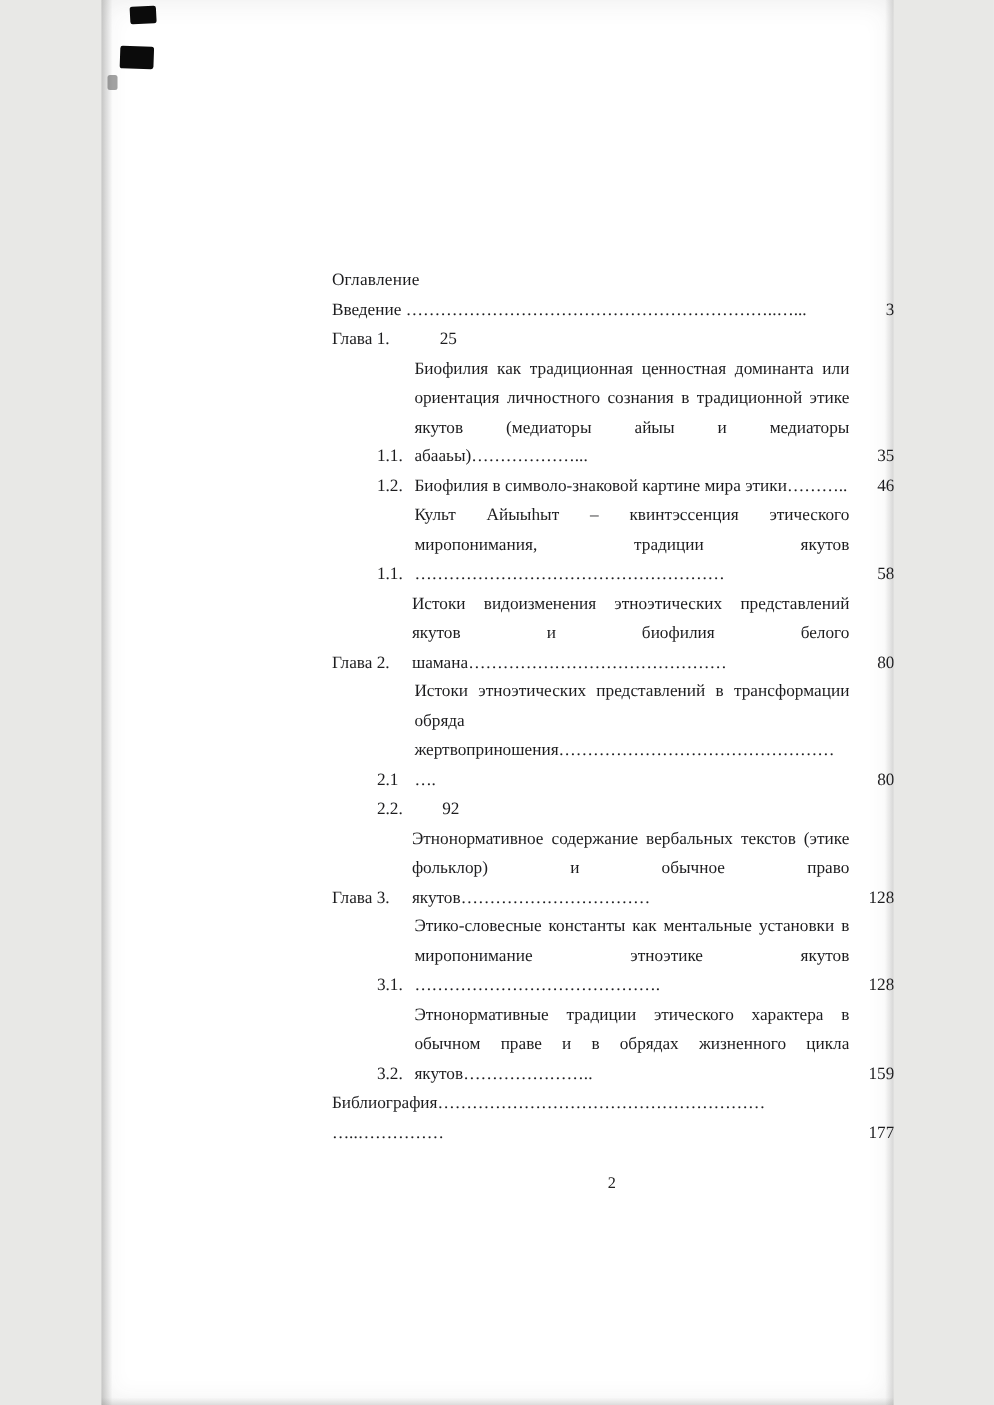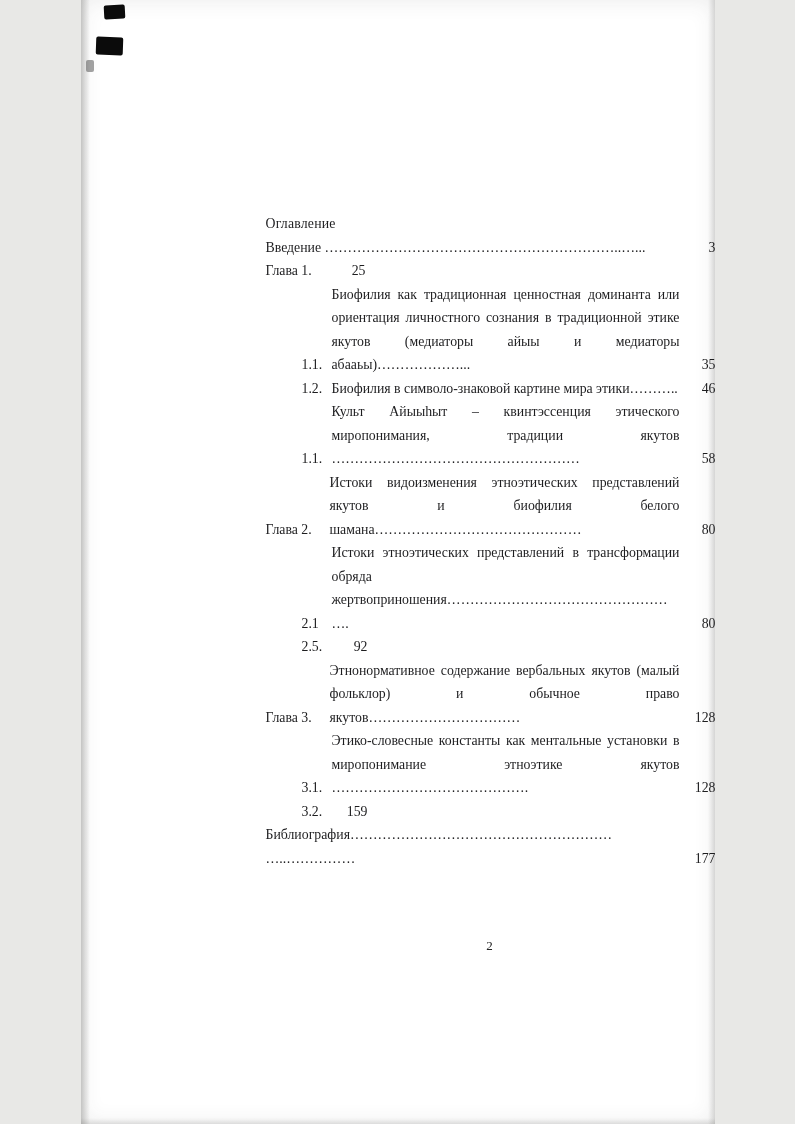--- a/index.html
+++ b/index.html
@@ -124,38 +124,39 @@
     <span class="pg">80</span>
   </div>
 
   <div class="toc-row level-2">
     <span class="lbl">2.1</span>
     <span class="txt">Истоки этноэтических представлений в трансформации обряда жертвоприношения…………………………………………….</span>
     <span class="pg">80</span>
   </div>
 
   <div class="toc-row level-2">
-    <span class="lbl">2.5.</span>
+    <span class="lbl">2.2.</span>
     <span class="pg">92</span>
   </div>
 
   <div class="toc-row level-1">
     <span class="lbl">Глава 3.</span>
-    <span class="txt">Этнонормативное содержание вербальных якутов (малый фольклор) и обычное право якутов……………………………</span>
+    <span class="txt">Этнонормативное содержание вербальных текстов (этике фольклор) и обычное право якутов……………………………</span>
     <span class="pg">128</span>
   </div>
 
   <div class="toc-row level-2">
     <span class="lbl">3.1.</span>
     <span class="txt">Этико-словесные константы как ментальные установки в миропонимание этноэтике якутов …………………………………….</span>
     <span class="pg">128</span>
   </div>
 
   <div class="toc-row level-2">
     <span class="lbl">3.2.</span>
+    <span class="txt">Этнонормативные традиции этического характера в обычном праве и в обрядах жизненного цикла якутов…………………..</span>
     <span class="pg">159</span>
   </div>
 
 
 
   <div class="toc-row level-0">
 
     <span class="txt">Библиография………………………………………………… …..……………</span>
     <span class="pg">177</span>
   </div>

